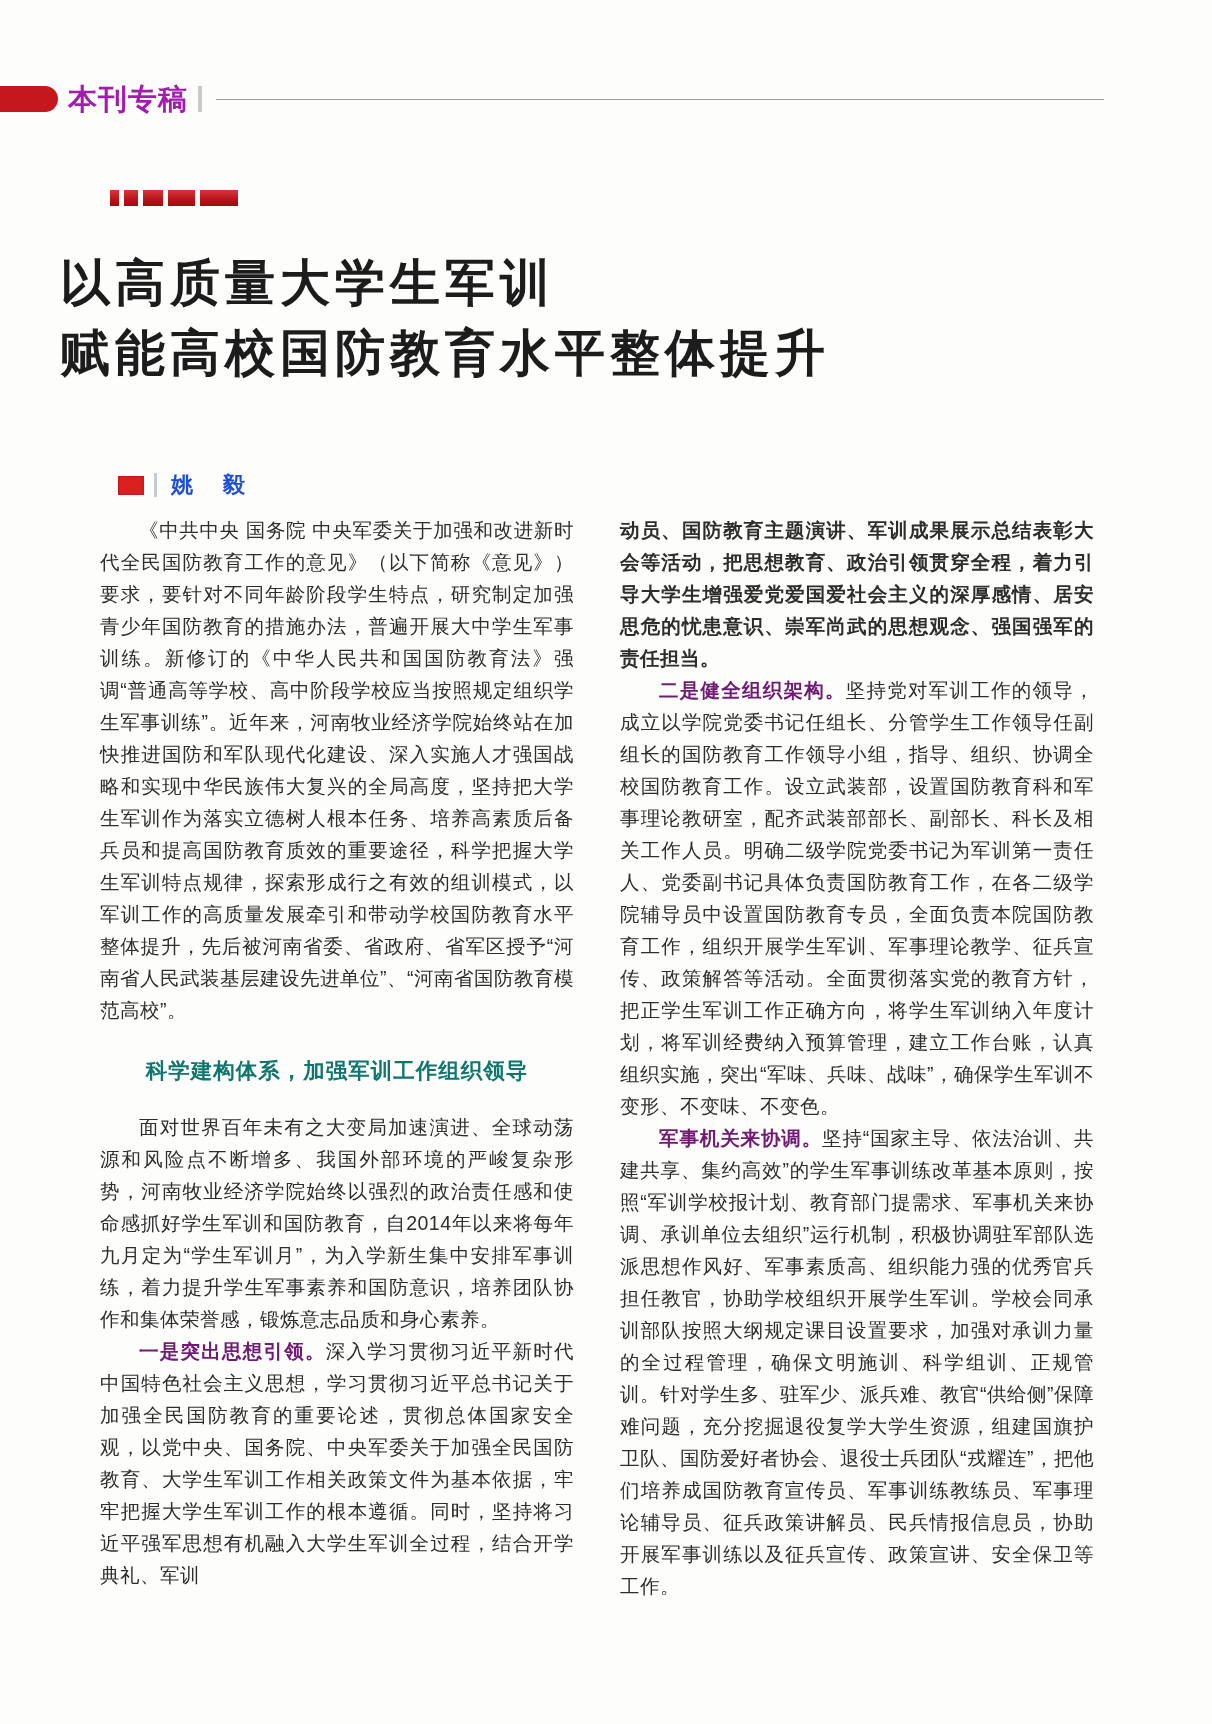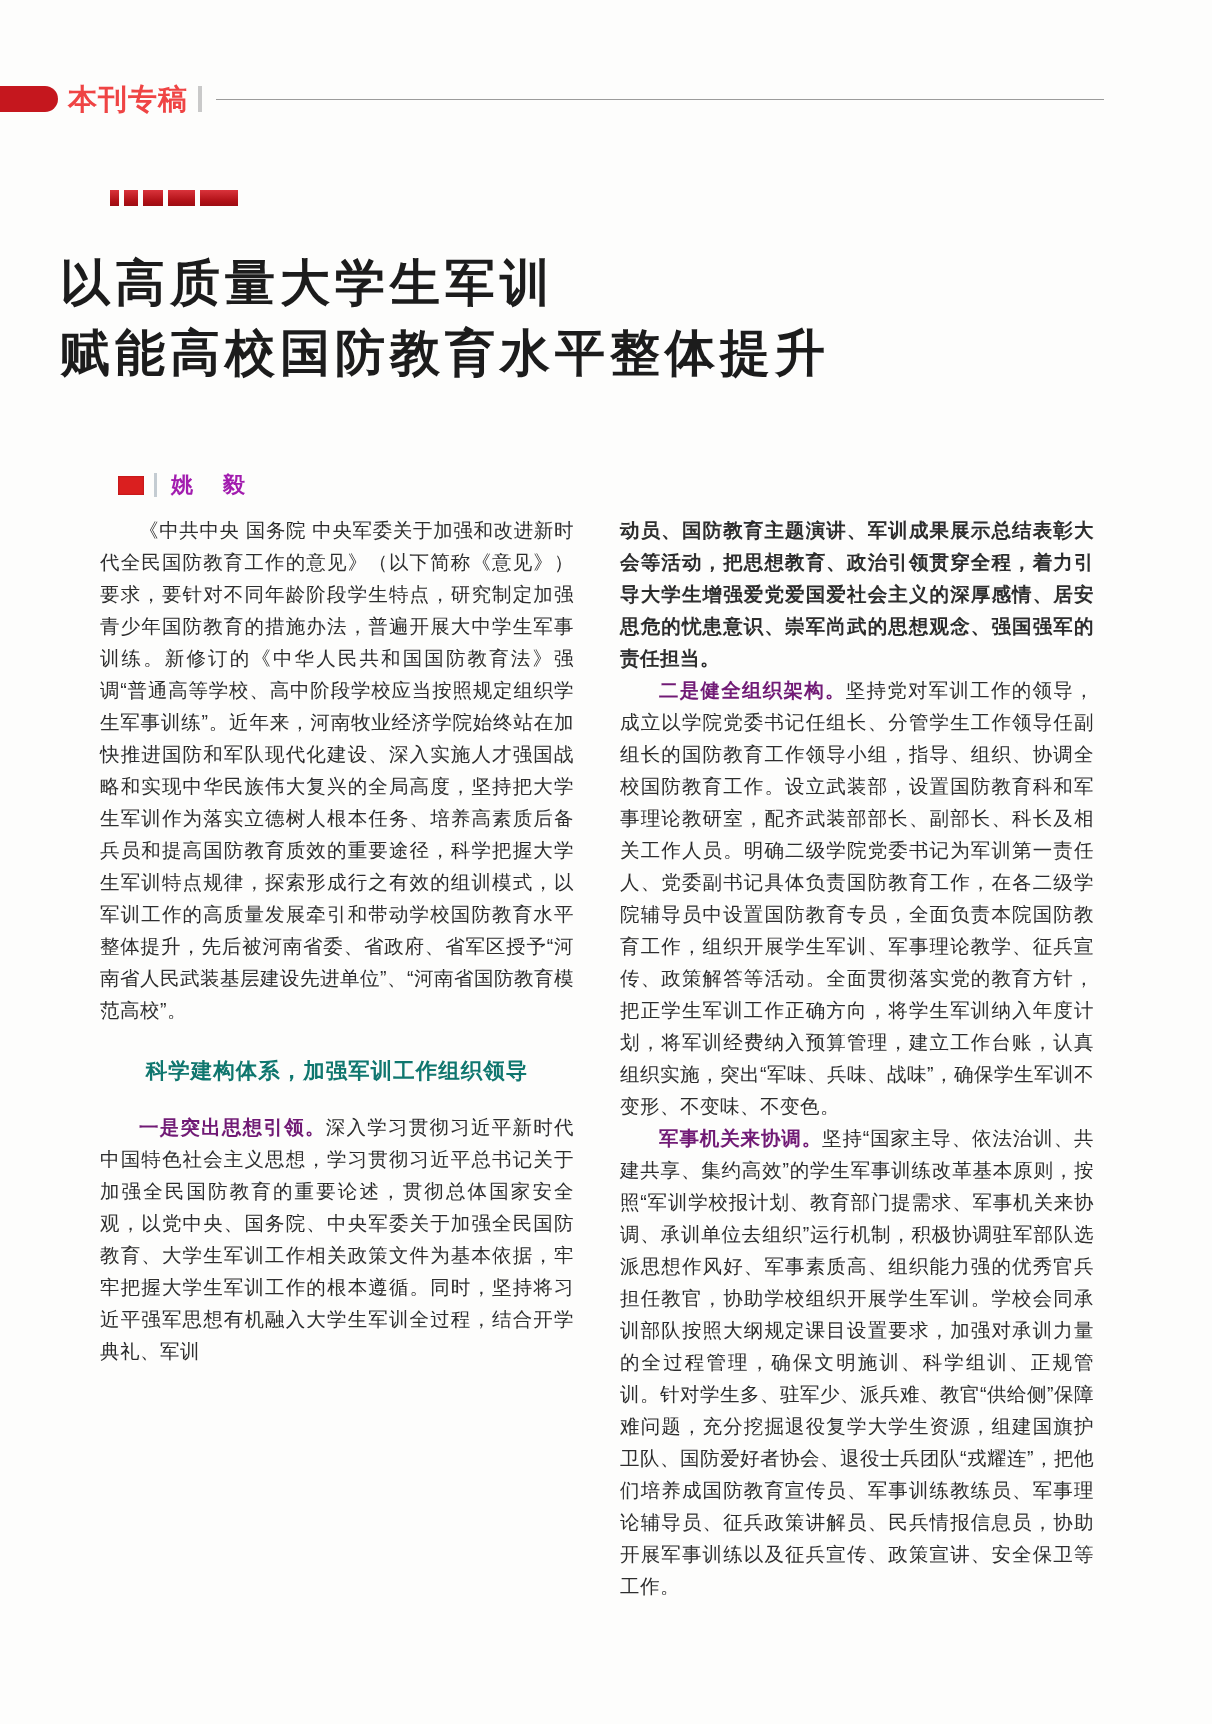--- a/index.html
+++ b/index.html
@@ -21,21 +21,21 @@
   }
   .masthead .pill{
     width:58px;height:26px;
     background:#c5171e;
     border-radius:0 13px 13px 0;
     flex:0 0 auto;
   }
   .masthead .label{
     margin-left:10px;
     font-size:29px;font-weight:bold;
-    color:#ef4444;
+    color:#a21caf;
     letter-spacing:1px;
     line-height:30px;
     flex:0 0 auto;
   }
   .masthead .vbar{
     width:4px;height:26px;background:#c9c9c9;
     margin-left:10px;flex:0 0 auto;
   }
   .masthead .hline{
     flex:1 1 auto;height:1px;background:#9b9b9b;margin-left:14px;
@@ -72,21 +72,21 @@
   .author-row .sq{
     width:26px;height:19px;background:#da1f1f;
     box-shadow:inset 0 0 2px #9c0d13;
     flex:0 0 auto;
   }
   .author-row .vbar{
     width:3px;height:24px;background:#c4ccd2;margin-left:10px;flex:0 0 auto;
   }
   .author-row .name{
     margin-left:14px;
-    font-size:22px;font-weight:bold;color:#a21caf;
+    font-size:22px;font-weight:bold;color:#1d4ed8;
     letter-spacing:4px;
   }
 
   
   .columns{
     display:flex;
     margin:16px 118px 0 100px;
     gap:46px;
   }
   .col{flex:1 1 0;min-width:0;}
@@ -139,20 +139,21 @@
     <div class="sq"></div>
     <div class="vbar"></div>
     <div class="name">姚　毅</div>
   </div>
 
   <div class="columns">
 
     <div class="col">
       <p class="body-p">《中共中央 国务院 中央军委关于加强和改进新时代全民国防教育工作的意见》（以下简称《意见》）要求，要针对不同年龄阶段学生特点，研究制定加强青少年国防教育的措施办法，普遍开展大中学生军事训练。新修订的《中华人民共和国国防教育法》强调“普通高等学校、高中阶段学校应当按照规定组织学生军事训练”。近年来，河南牧业经济学院始终站在加快推进国防和军队现代化建设、深入实施人才强国战略和实现中华民族伟大复兴的全局高度，坚持把大学生军训作为落实立德树人根本任务、培养高素质后备兵员和提高国防教育质效的重要途径，科学把握大学生军训特点规律，探索形成行之有效的组训模式，以军训工作的高质量发展牵引和带动学校国防教育水平整体提升，先后被河南省委、省政府、省军区授予“河南省人民武装基层建设先进单位”、“河南省国防教育模范高校”。</p>
       <div class="sec-heading">科学建构体系，加强军训工作组织领导</div>
+      <p class="body-p">面对世界百年未有之大变局加速演进、全球动荡源和风险点不断增多、我国外部环境的严峻复杂形势，河南牧业经济学院始终以强烈的政治责任感和使命感抓好学生军训和国防教育，自2014年以来将每年九月定为“学生军训月”，为入学新生集中安排军事训练，着力提升学生军事素养和国防意识，培养团队协作和集体荣誉感，锻炼意志品质和身心素养。</p>
       <p class="body-p"><b class="lead">一是突出思想引领。</b><span>深入学习贯彻习近平新时代中国特色社会主义思想，学习贯彻习近平总书记关于加强全民国防教育的重要论述，贯彻总体国家安全观，以党中央、国务院、中央军委关于加强全民国防教育、大学生军训工作相关政策文件为基本依据，牢牢把握大学生军训工作的根本遵循。同时，坚持将习近平强军思想有机融入大学生军训全过程，结合开学典礼、军训</span></p>
     </div>
 
     <div class="col">
       <p class="body-p no-indent">动员、国防教育主题演讲、军训成果展示总结表彰大会等活动，把思想教育、政治引领贯穿全程，着力引导大学生增强爱党爱国爱社会主义的深厚感情、居安思危的忧患意识、崇军尚武的思想观念、强国强军的责任担当。</p>
       <p class="body-p"><b class="lead">二是健全组织架构。</b><span>坚持党对军训工作的领导，成立以学院党委书记任组长、分管学生工作领导任副组长的国防教育工作领导小组，指导、组织、协调全校国防教育工作。设立武装部，设置国防教育科和军事理论教研室，配齐武装部部长、副部长、科长及相关工作人员。明确二级学院党委书记为军训第一责任人、党委副书记具体负责国防教育工作，在各二级学院辅导员中设置国防教育专员，全面负责本院国防教育工作，组织开展学生军训、军事理论教学、征兵宣传、政策解答等活动。全面贯彻落实党的教育方针，把正学生军训工作正确方向，将学生军训纳入年度计划，将军训经费纳入预算管理，建立工作台账，认真组织实施，突出“军味、兵味、战味”，确保学生军训不变形、不变味、不变色。</span></p>
       <p class="body-p"><b class="lead">军事机关来协调。</b><span>坚持“国家主导、依法治训、共建共享、集约高效”的学生军事训练改革基本原则，按照“军训学校报计划、教育部门提需求、军事机关来协调、承训单位去组织”运行机制，积极协调驻军部队选派思想作风好、军事素质高、组织能力强的优秀官兵担任教官，协助学校组织开展学生军训。学校会同承训部队按照大纲规定课目设置要求，加强对承训力量的全过程管理，确保文明施训、科学组训、正规管训。针对学生多、驻军少、派兵难、教官“供给侧”保障难问题，充分挖掘退役复学大学生资源，组建国旗护卫队、国防爱好者协会、退役士兵团队“戎耀连”，把他们培养成国防教育宣传员、军事训练教练员、军事理论辅导员、征兵政策讲解员、民兵情报信息员，协助开展军事训练以及征兵宣传、政策宣讲、安全保卫等工作。</span></p>
     </div>
 
   </div>

